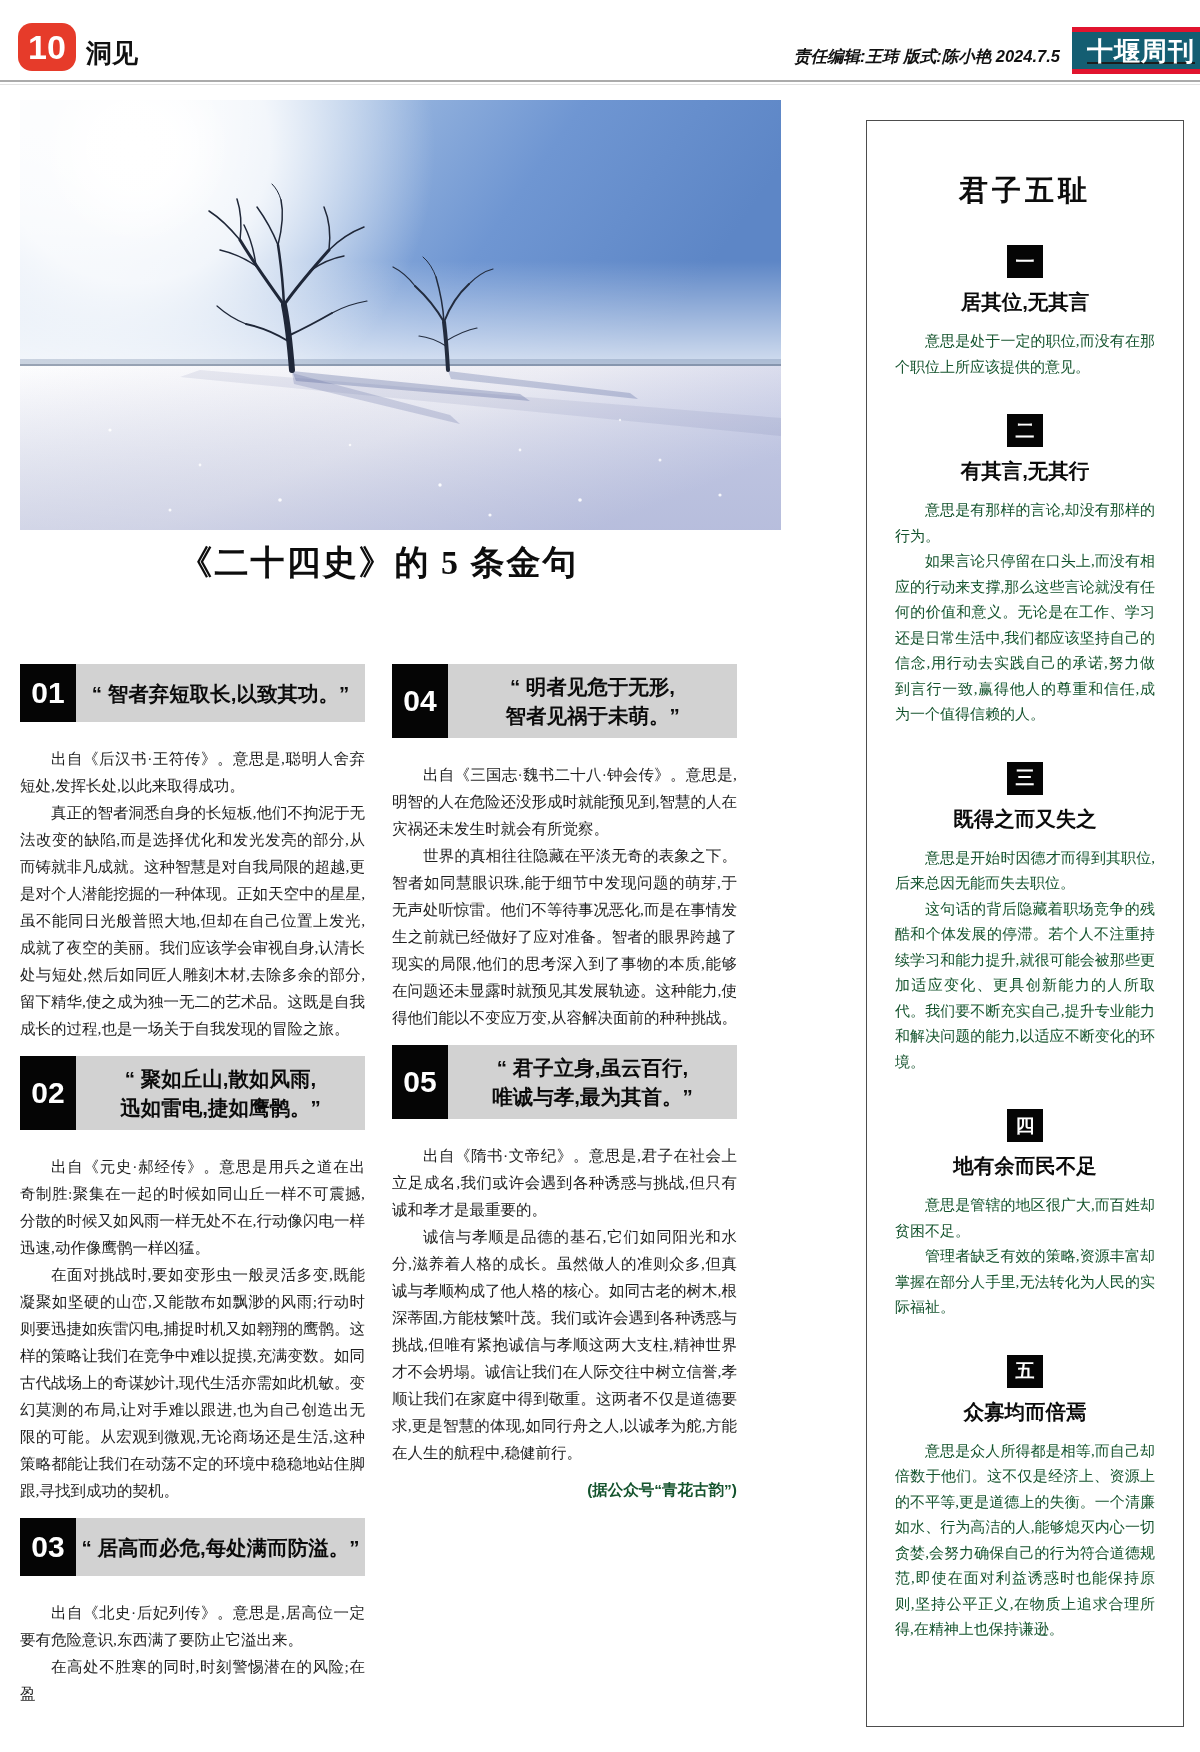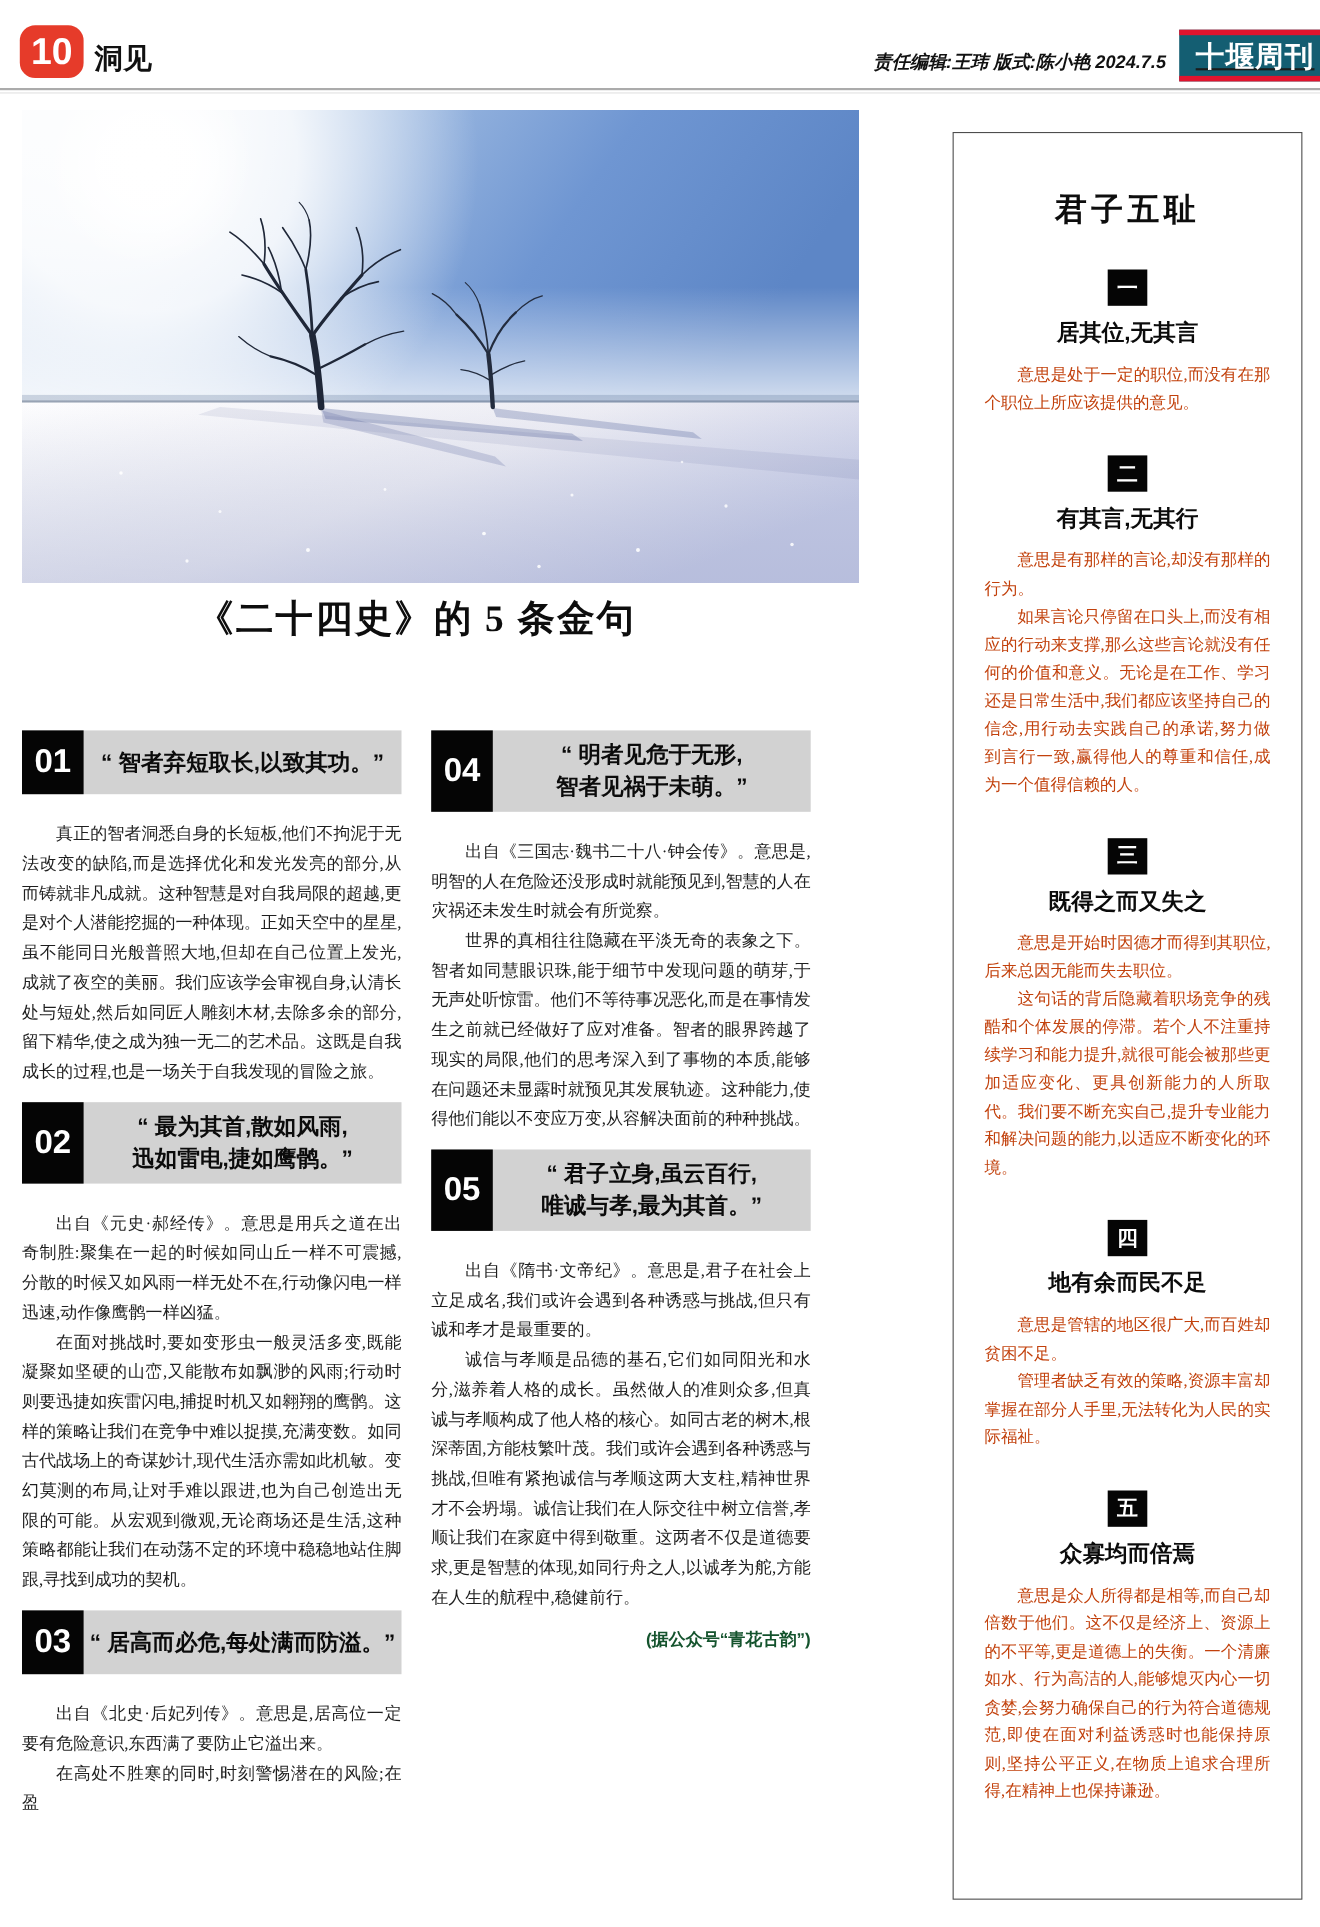--- a/index.html
+++ b/index.html
@@ -75,21 +75,21 @@
   }
   .sb-num{
     width:36px;height:33px;background:#050505;color:#fff;margin:34px auto 10px auto;
     display:flex;align-items:center;justify-content:center;
     font-family:"Liberation Sans","DejaVu Sans",sans-serif;font-weight:bold;font-size:19px;
   }
   .sb-head{
     text-align:center;font-family:"Liberation Sans","DejaVu Sans",sans-serif;
     font-weight:bold;font-size:20.5px;color:#0b0b0b;margin-bottom:13px;
   }
-  .sb p{margin:0;font-size:15px;line-height:25.5px;text-align:justify;text-indent:2em;color:#c2410c;}
+  .sb p{margin:0;font-size:15px;line-height:25.5px;text-align:justify;text-indent:2em;color:#14532d;}
   .sb p:empty{display:none;}
 </style>
 </head>
 <body>
 
 <div class="pagenum-box">
   <span>10</span>
 </div>
 <div class="section-label">洞见</div>
 <div class="editor-line">责任编辑:王玮  版式:陈小艳  2024.7.5</div>
@@ -199,25 +199,26 @@
 <div class="article-title">《二十四史》的 5 条金句</div>
 
 <div class="col col1">
   <div class="quotebar">
     <div class="qnum">01</div>
     <div class="qtext">
       <span class="qline">“ 智者弃短取长,以致其功。”</span>
 
     </div>
   </div>
+  <p class="body">出自《后汉书·王符传》。意思是,聪明人舍弃短处,发挥长处,以此来取得成功。</p>
   <p class="body">真正的智者洞悉自身的长短板,他们不拘泥于无法改变的缺陷,而是选择优化和发光发亮的部分,从而铸就非凡成就。这种智慧是对自我局限的超越,更是对个人潜能挖掘的一种体现。正如天空中的星星,虽不能同日光般普照大地,但却在自己位置上发光,成就了夜空的美丽。我们应该学会审视自身,认清长处与短处,然后如同匠人雕刻木材,去除多余的部分,留下精华,使之成为独一无二的艺术品。这既是自我成长的过程,也是一场关于自我发现的冒险之旅。</p>
   <div class="quotebar">
     <div class="qnum">02</div>
     <div class="qtext">
-      <span class="qline">“ 最为其首,散如风雨,</span>
+      <span class="qline">“ 聚如丘山,散如风雨,</span>
       <span class="qline">迅如雷电,捷如鹰鹘。”</span>
     </div>
   </div>
   <p class="body">出自《元史·郝经传》。意思是用兵之道在出奇制胜:聚集在一起的时候如同山丘一样不可震撼,分散的时候又如风雨一样无处不在,行动像闪电一样迅速,动作像鹰鹘一样凶猛。</p>
   <p class="body">在面对挑战时,要如变形虫一般灵活多变,既能凝聚如坚硬的山峦,又能散布如飘渺的风雨;行动时则要迅捷如疾雷闪电,捕捉时机又如翱翔的鹰鹘。这样的策略让我们在竞争中难以捉摸,充满变数。如同古代战场上的奇谋妙计,现代生活亦需如此机敏。变幻莫测的布局,让对手难以跟进,也为自己创造出无限的可能。从宏观到微观,无论商场还是生活,这种策略都能让我们在动荡不定的环境中稳稳地站住脚跟,寻找到成功的契机。</p>
   <div class="quotebar">
     <div class="qnum">03</div>
     <div class="qtext">
       <span class="qline">“ 居高而必危,每处满而防溢。”</span>
 

